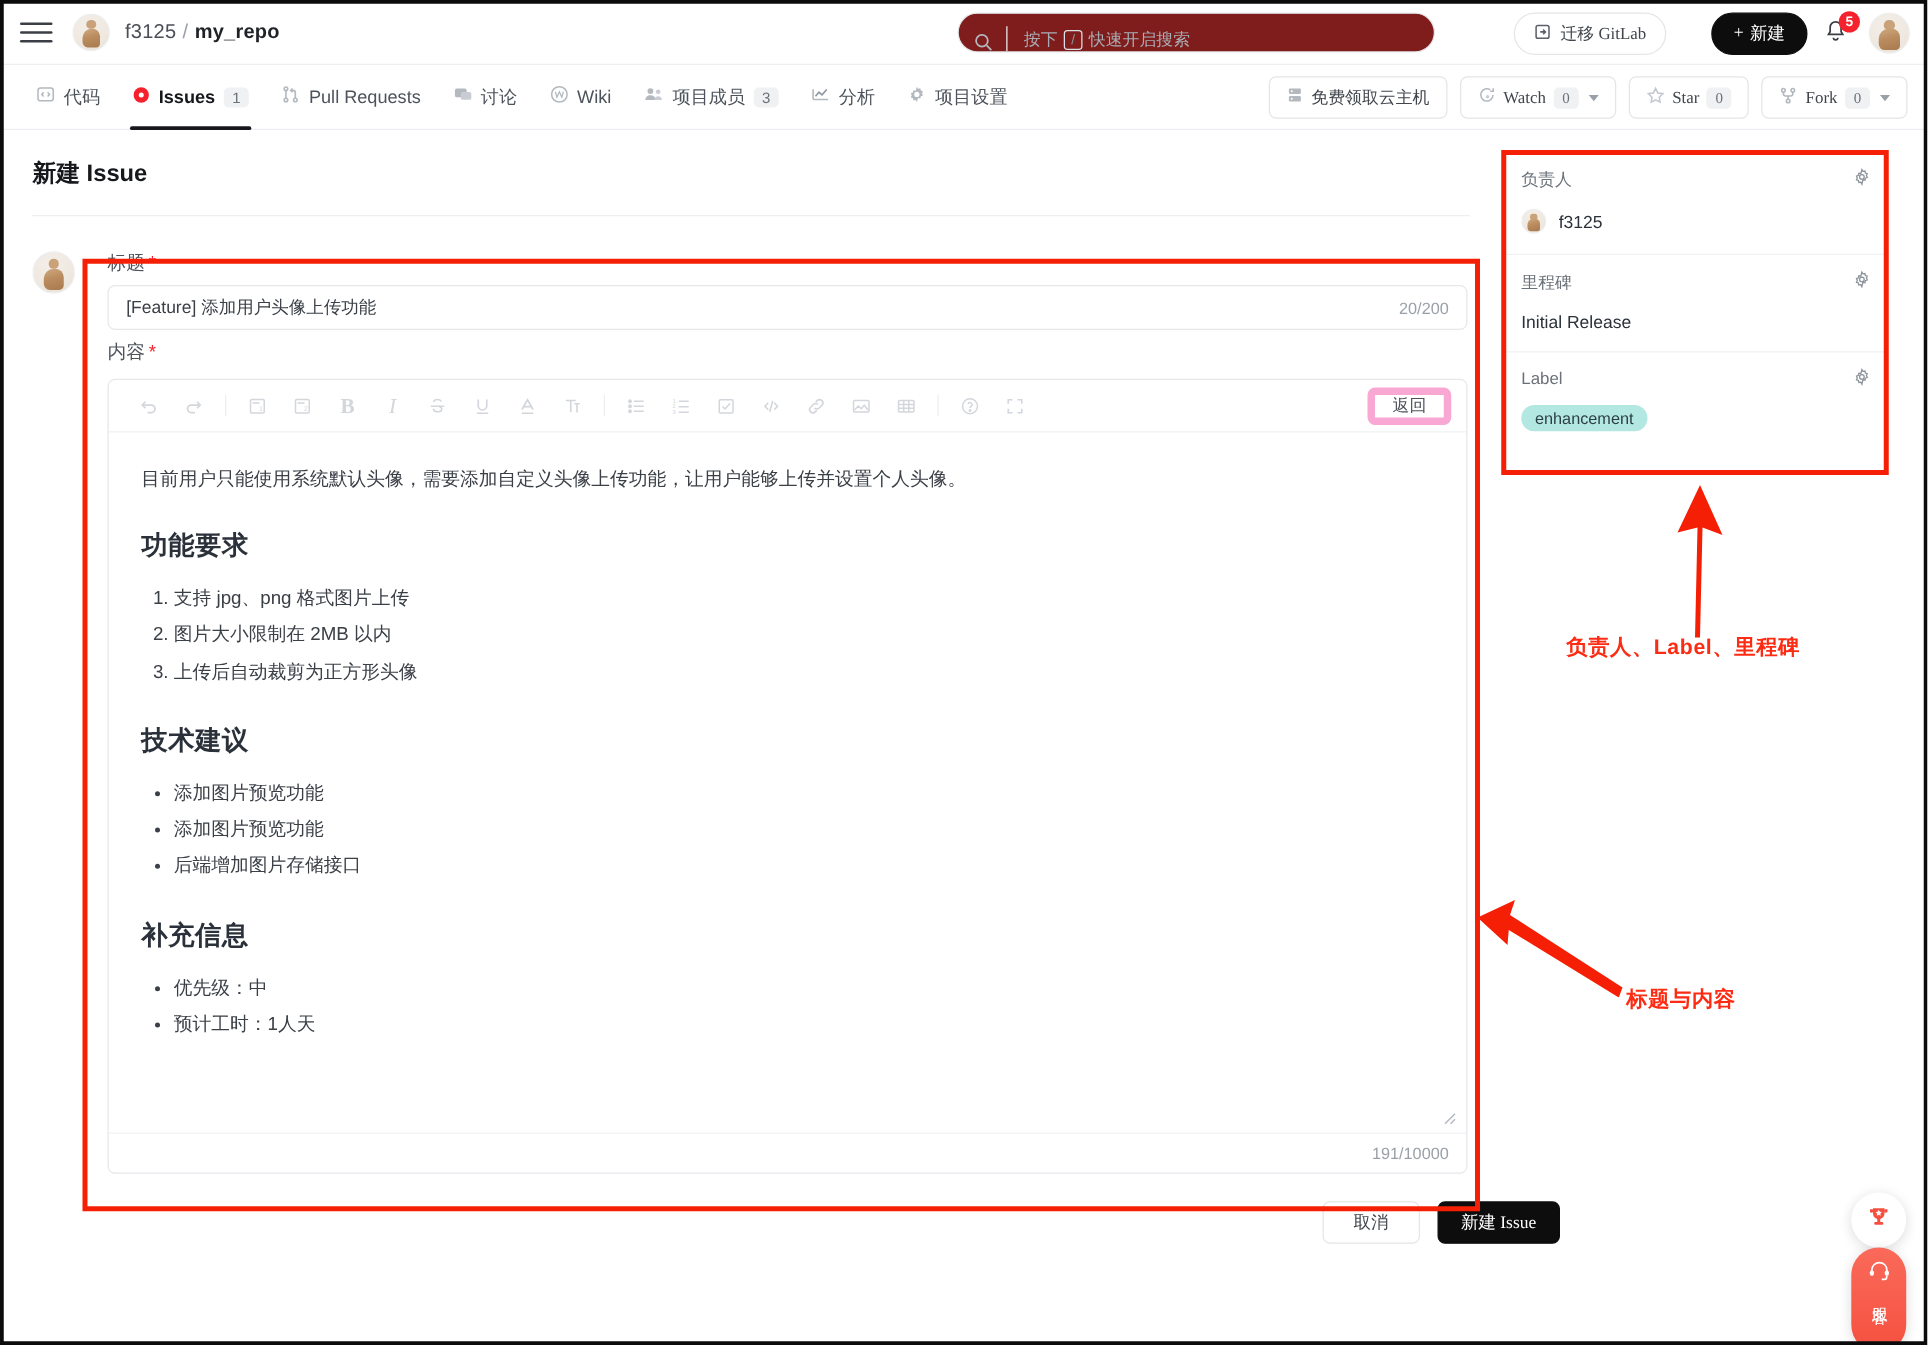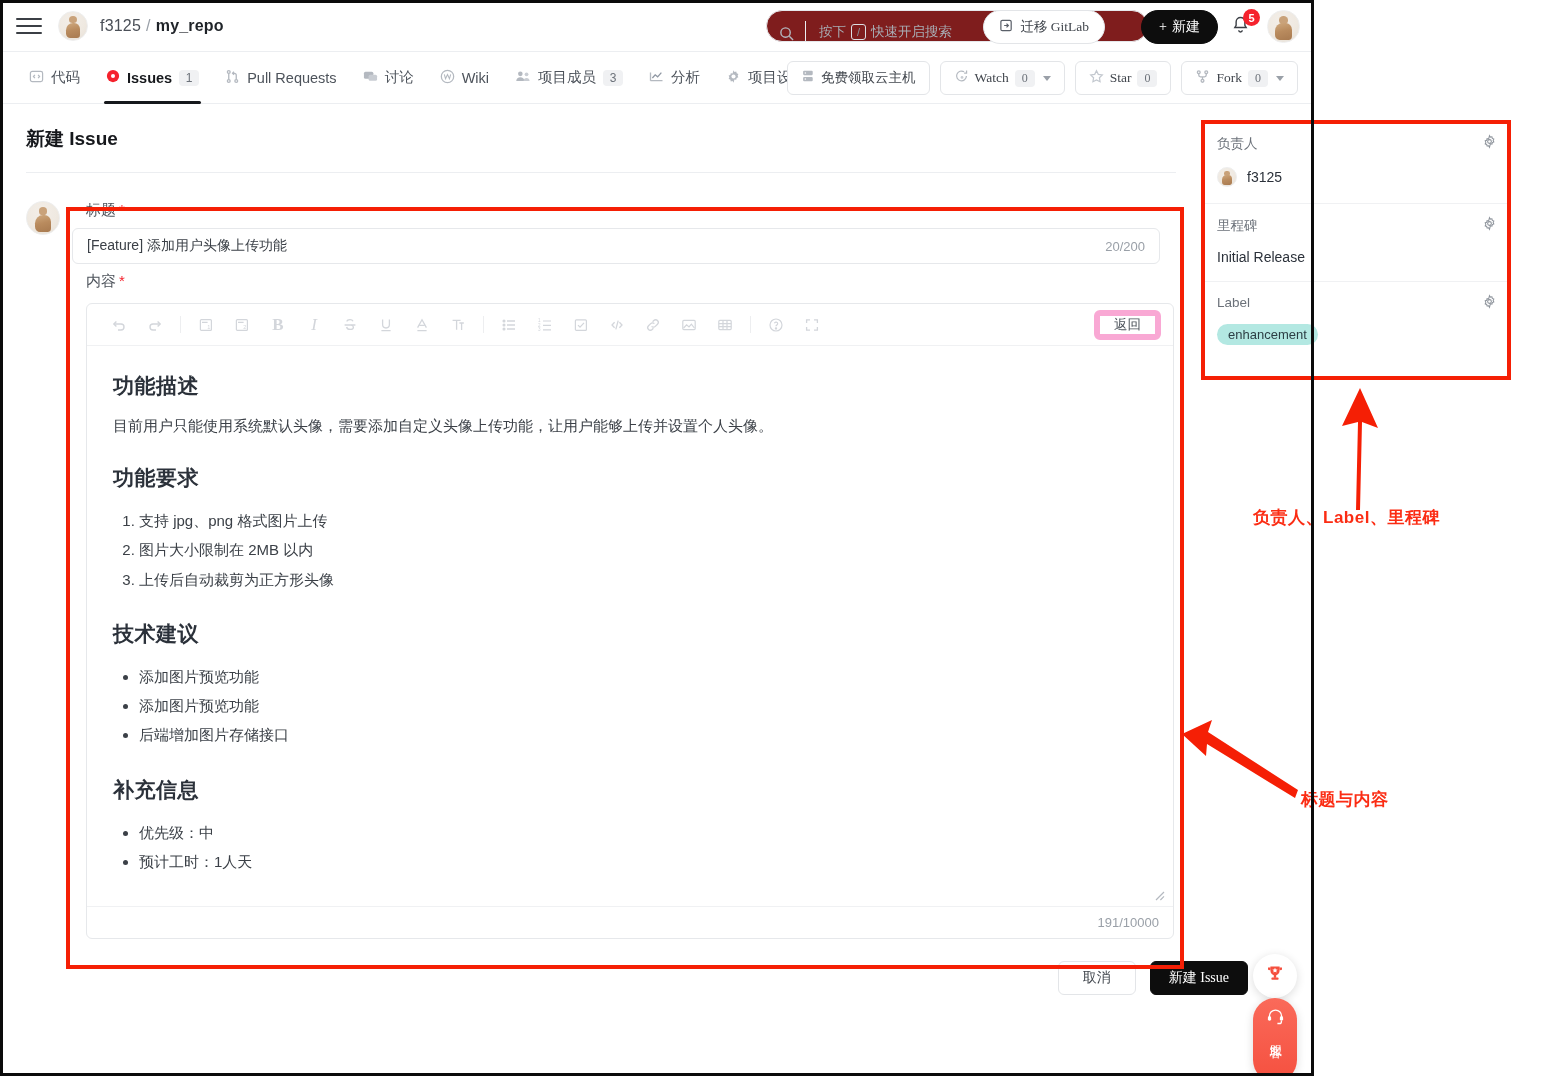--- a/index.html
+++ b/index.html
@@ -3,21 +3,21 @@
 <meta charset="utf-8">
 <style>
   * { box-sizing: border-box; margin: 0; padding: 0; }
   html, body {
     width: 1542px; height: 1076px;
     font-family: "Liberation Sans", "DejaVu Sans", sans-serif;
     background: #fff;
     overflow: hidden;
     color: #1f2328;
   }
-  #app { position: relative; width: 1314px; height: 1076px; background: #fff; }
+  #app { position: relative; width: 1542px; height: 1076px; background: #fff; }
 
   
   .topbar {
     height: 52px; display: flex; align-items: center;
     padding: 0 16px; border-bottom: 1px solid #eceef1; background: #fff;
   }
   .hamburger { width: 26px; height: 26px; display: flex; flex-direction: column;
     justify-content: center; gap: 5px; cursor: pointer; margin-right: 16px; }
   .hamburger span { display: block; height: 2px; background: #3b3f45; border-radius: 2px; }
   .avatar {
@@ -102,21 +102,21 @@
   .hr { height: 1px; background: #eceef1; margin: 0 26px 0 26px; width: 1150px; }
 
   .form-row { display: flex; padding: 20px 0 0 26px; }
   .form-avatar { width: 34px; height: 34px; margin-top: 8px; margin-right: 12px; }
 
   .form-box { width: 1116px; position: relative; }
   .field-label { font-size: 15px; color: #4d535b; padding: 8px 0 8px 14px; }
   .req { color: #f5222d; margin-left: 3px; }
 
   .title-input {
-    width: 1088px; height: 36px; border: 1px solid #e6e8eb; border-radius: 6px;
+    width: 1088px; height: 36px; margin-left: 14px; border: 1px solid #e6e8eb; border-radius: 6px;
     display: flex; align-items: center; padding: 0 14px; background: #fff;
   }
   .title-input .val { font-size: 14px; color: #3b4047; flex: 1; }
   .title-input .cnt { font-size: 13px; color: #9aa0a8; text-align: center; }
 
   .editor {
     width: 1088px; margin-left: 14px; margin-top: 4px;
     border: 1px solid #e6e8eb; border-radius: 6px; background: #fff; overflow: hidden;
   }
   .toolbar {
@@ -519,21 +519,20 @@
           </div>
           <div class="tb-btn">
             <svg width="16" height="16" viewBox="0 0 16 16" fill="none" stroke="currentColor" stroke-width="1.3">
                 <path d="M2.6 6V2.8H6M10 2.8h3.4V6M13.4 10v3.2H10M6 13.2H2.6V10"></path>
               </svg>
           </div>
           <div class="tb-back">返回</div>
         </div>
 
         <div class="doc">
-          <h2>功能描述</h2>
           <p>目前用户只能使用系统默认头像，需要添加自定义头像上传功能，让用户能够上传并设置个人头像。</p>
           <h2 class="sub">功能要求</h2>
           <ol>
             <li>支持 jpg、png 格式图片上传</li>
             <li>图片大小限制在 2MB 以内</li>
             <li>上传后自动裁剪为正方形头像</li>
           </ol>
           <h2 class="sub">技术建议</h2>
           <ul>
             <li>添加图片预览功能</li>

